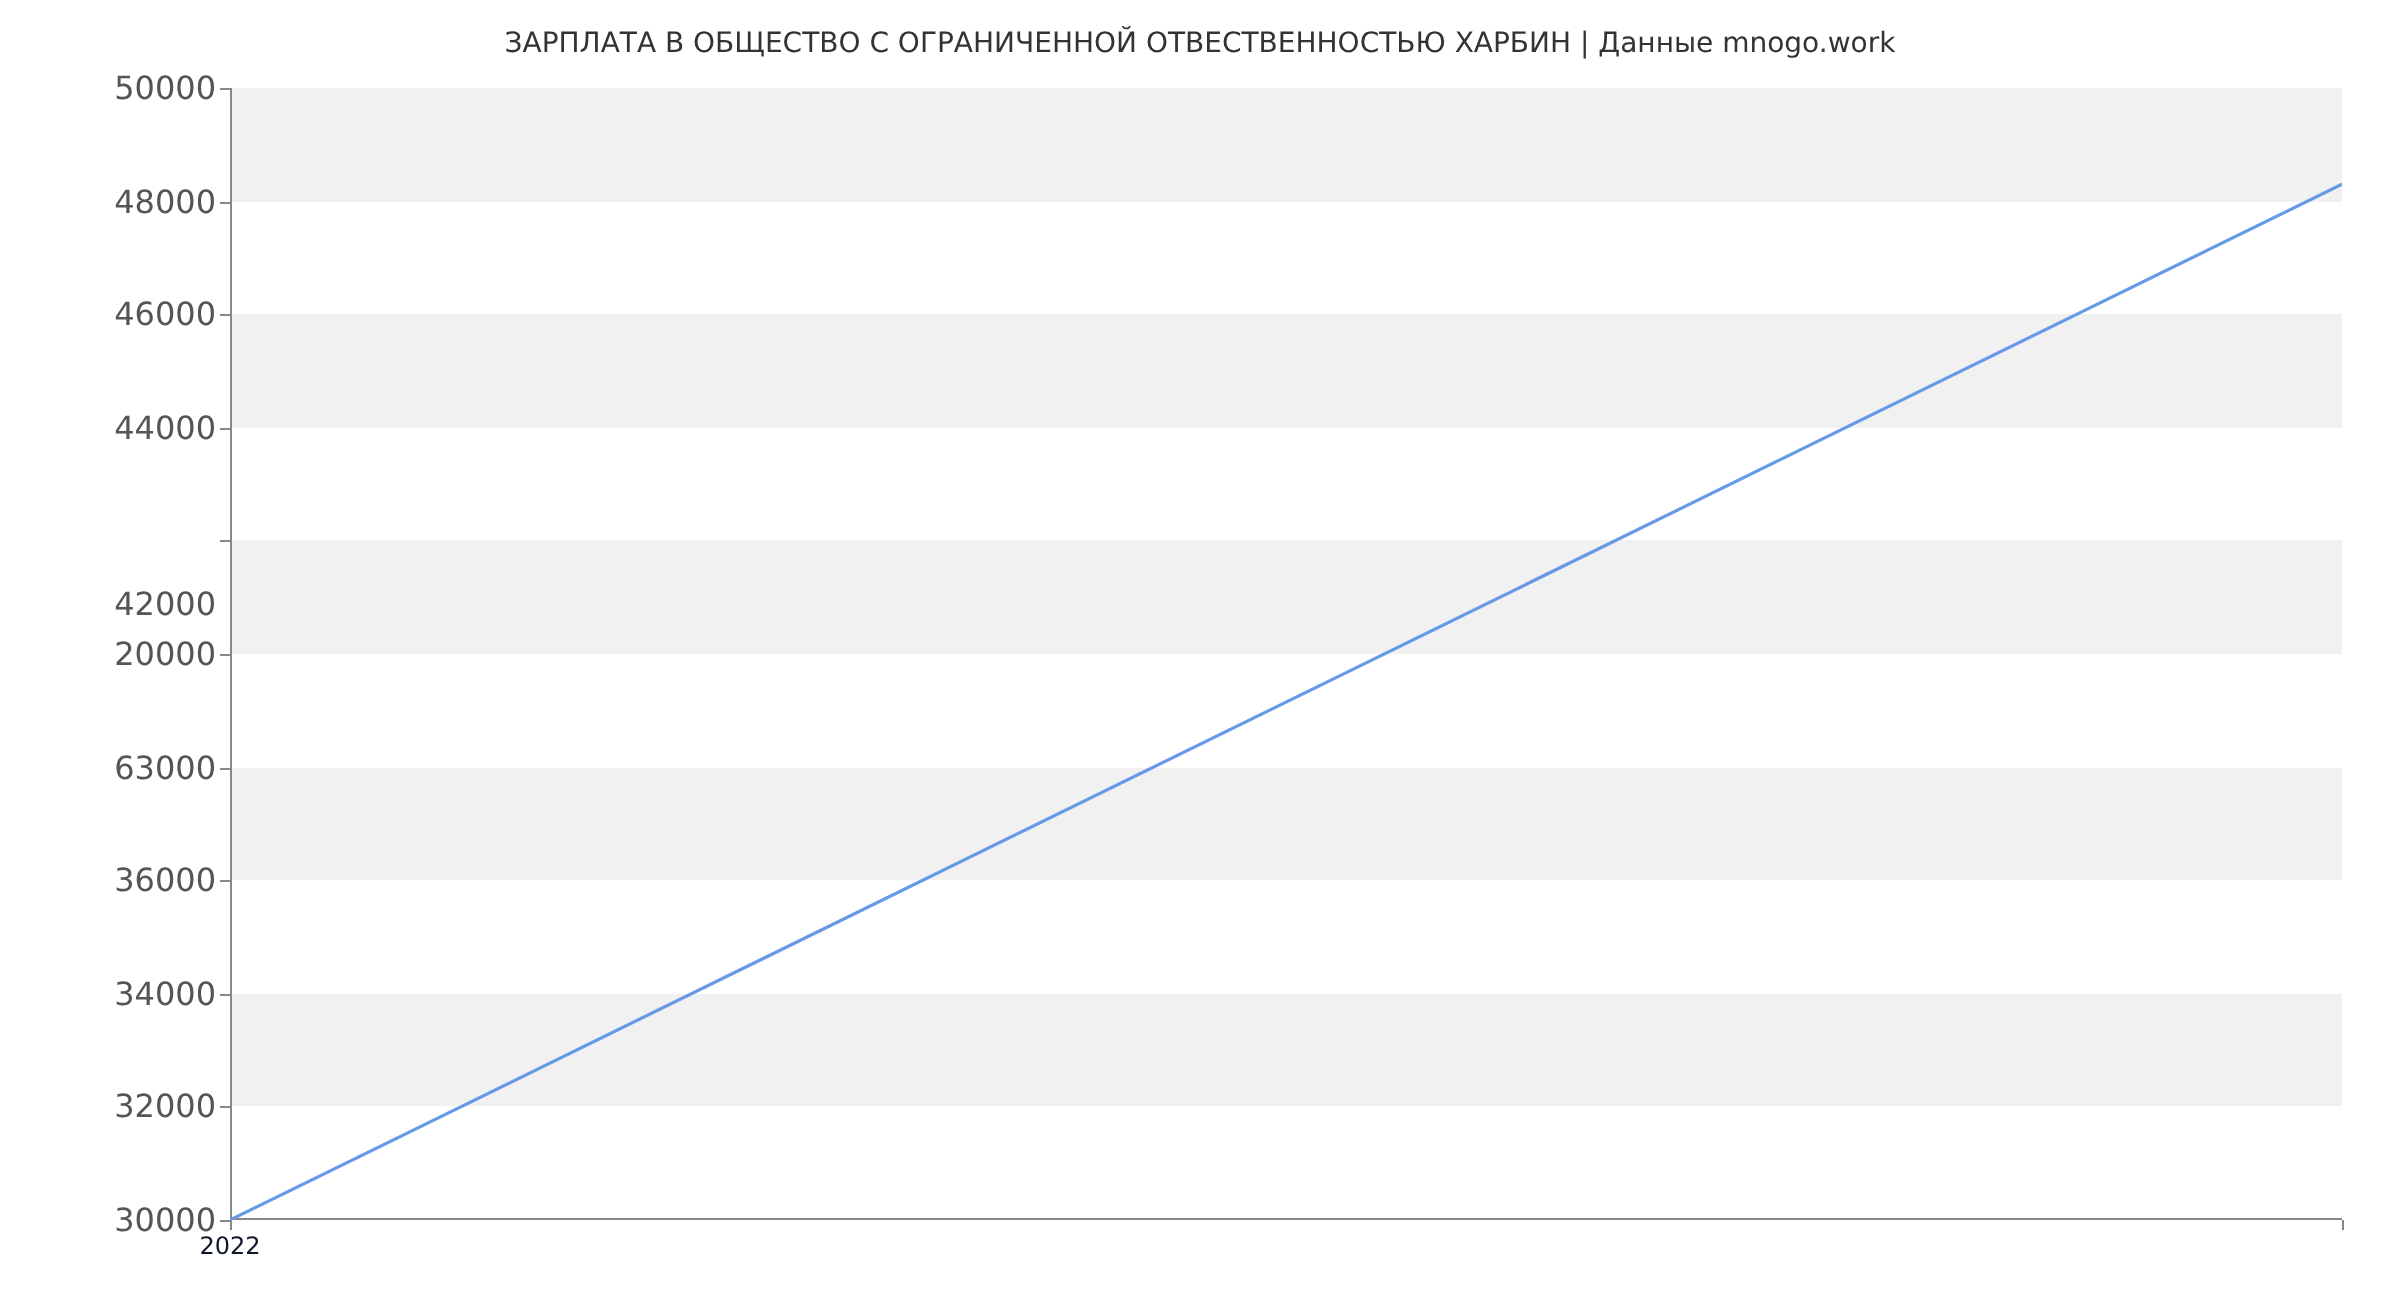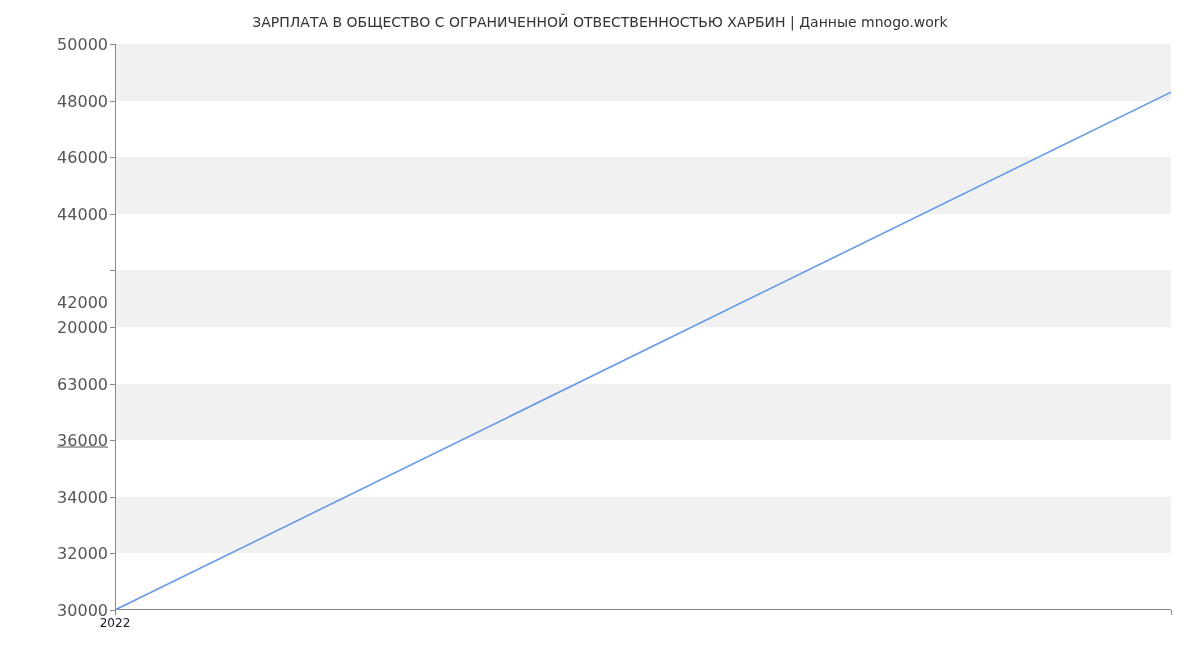--- a/index.html
+++ b/index.html
@@ -103,21 +103,21 @@
     <svg class="data-line" viewBox="0 0 1056 566" preserveAspectRatio="none">
       <polyline id="series-line" fill="none" stroke-width="1.6" points="0,566 1056,48.110000000000014" stroke="#6699e8"></polyline>
     </svg>
   </div>
 <div class="y-tick-label" style="top: 610px;">30000</div>
     <div class="tick-mark" style="left: 110px; top: 610px; width: 5px; height: 1px;"></div>
     <div class="y-tick-label" style="top: 553.4px;">32000</div>
     <div class="tick-mark" style="left: 110px; top: 553.4px; width: 5px; height: 1px;"></div>
     <div class="y-tick-label" style="top: 496.8px;">34000</div>
     <div class="tick-mark" style="left: 110px; top: 496.8px; width: 5px; height: 1px;"></div>
-    <div class="y-tick-label" style="top: 440.2px; text-decoration: underline;">36000</div>
+    <div class="y-tick-label" style="top: 440.2px;">36000</div>
     <div class="tick-mark" style="left: 110px; top: 440.2px; width: 5px; height: 1px;"></div>
     <div class="y-tick-label" style="top: 383.6px;">63000</div>
     <div class="tick-mark" style="left: 110px; top: 383.6px; width: 5px; height: 1px;"></div>
     <div class="y-tick-label" style="top: 327px;">20000</div>
     <div class="tick-mark" style="left: 110px; top: 327px; width: 5px; height: 1px;"></div>
     <div class="y-tick-label" style="top: 270.4px; margin-top: 32px;">42000</div>
     <div class="tick-mark" style="left: 110px; top: 270.4px; width: 5px; height: 1px;"></div>
     <div class="y-tick-label" style="top: 213.8px;">44000</div>
     <div class="tick-mark" style="left: 110px; top: 213.8px; width: 5px; height: 1px;"></div>
     <div class="y-tick-label" style="top: 157.2px;">46000</div>

